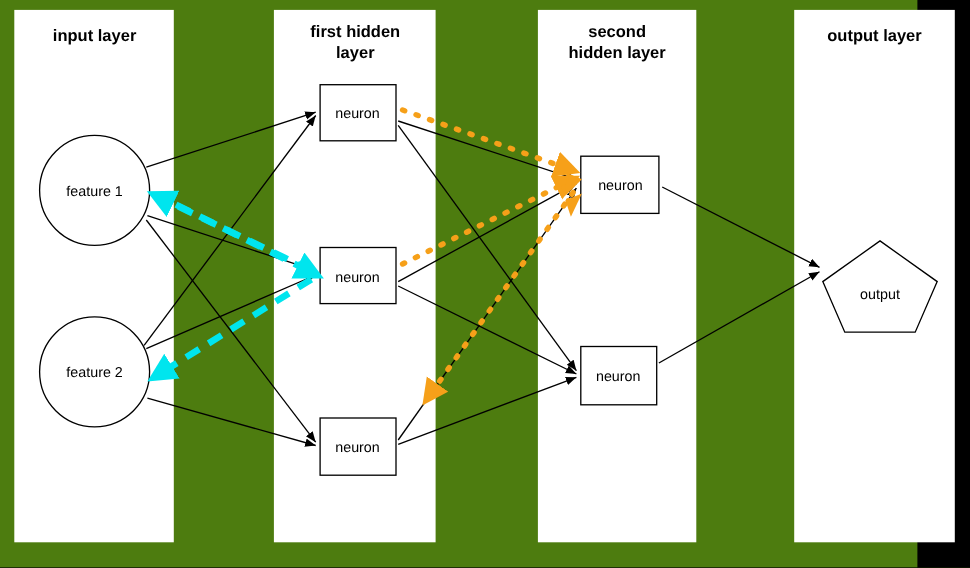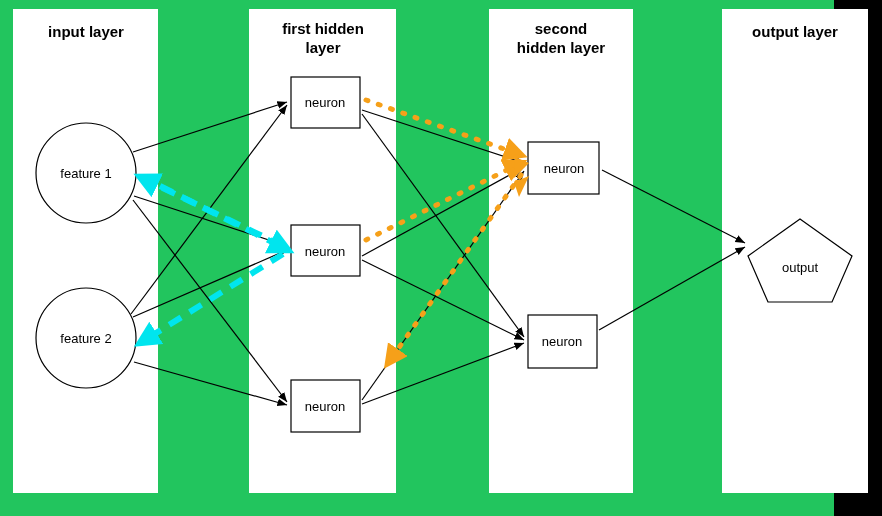--- a/index.html
+++ b/index.html
@@ -10,21 +10,21 @@
   body {
     width: 882px;
     height: 516px;
     overflow: hidden;
     font-family: "Liberation Sans", sans-serif;
   }
   #canvas {
     position: relative;
     width: 834px;
     height: 516px;
-    background: #22c55e;
+    background: #4d7c0f;
   }
   #diagram-svg {
     position: absolute;
     left: 0;
     top: 0;
     width: 882px;
     height: 516px;
   }
   .layer-title {
     font-weight: bold;

